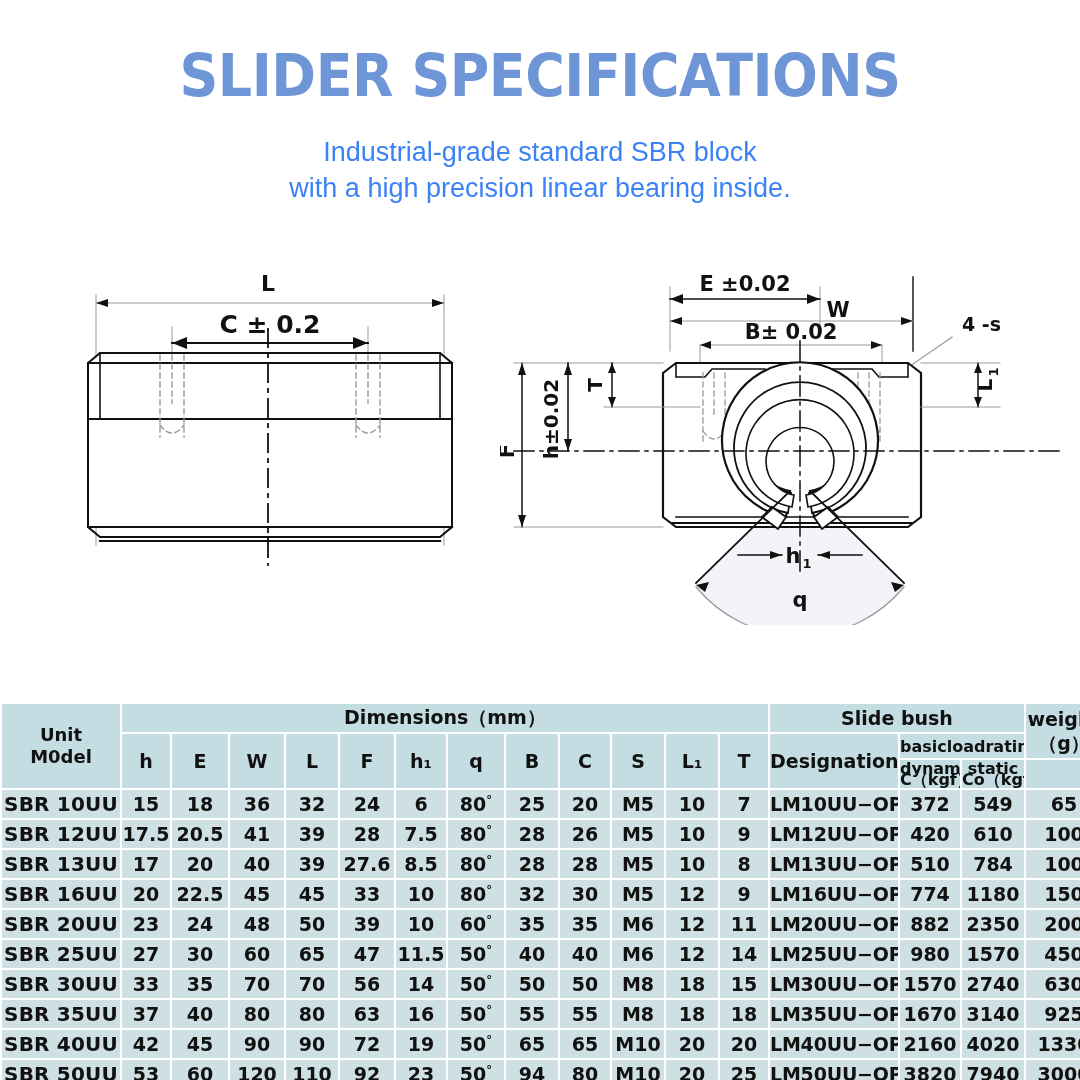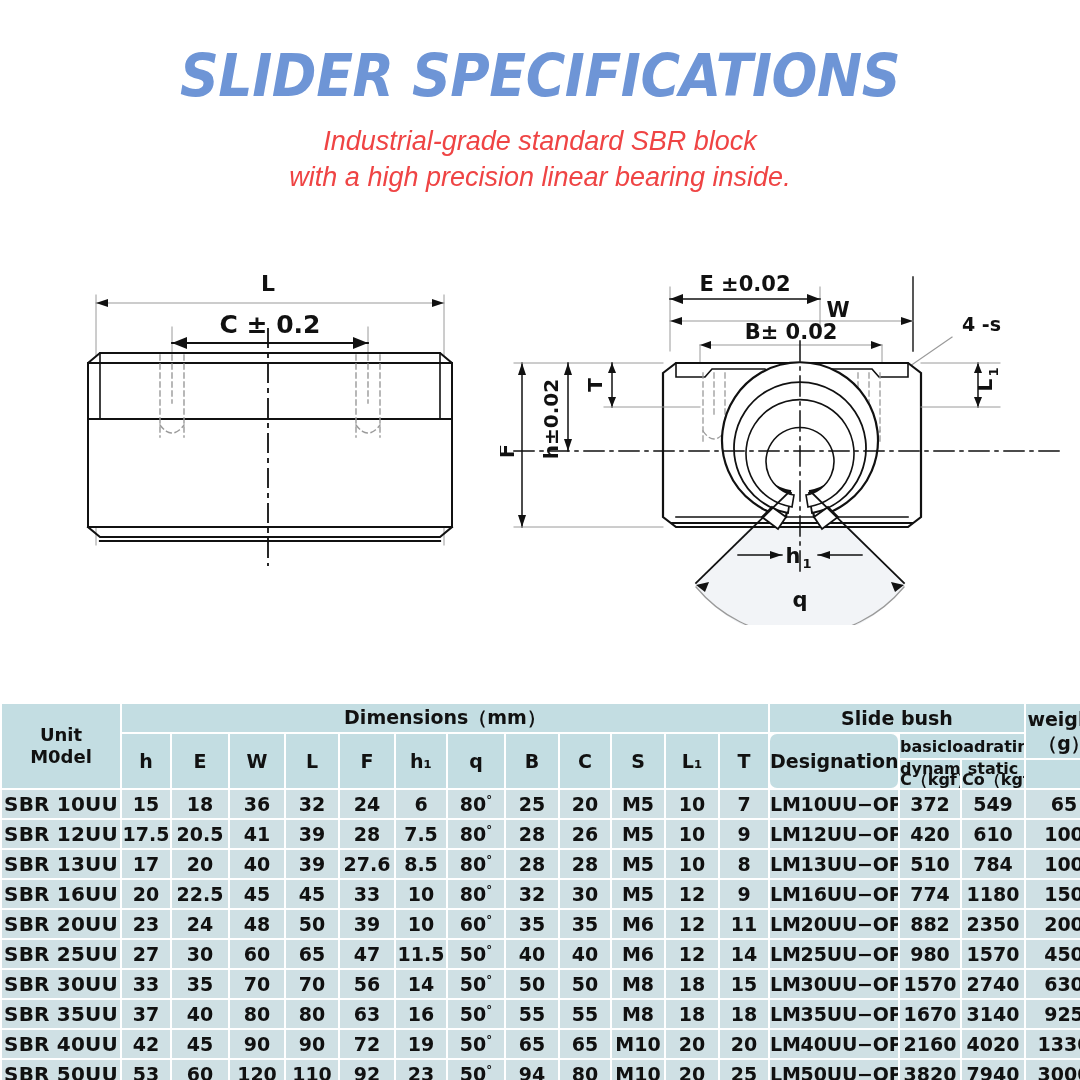--- a/index.html
+++ b/index.html
@@ -16,39 +16,38 @@
     overflow: hidden;
   }
 
   
   #header {
     position: absolute;
     top: 0; left: 0;
     width: 1080px;
     height: 210px;
     text-align: center;
-    font-style: italic;
   }
   #page-title {
     margin: 0;
     padding-top: 46px;
     font-size: 58px;
     line-height: 60px;
     font-weight: bold;
     letter-spacing: -0.5px;
     color: #6e95d6;
     font-family: "DejaVu Sans", sans-serif;
     transform: scaleX(0.93);
   }
   #subtitle {
-    margin: 1px;
+    margin: 12px;
     padding-top: 16px;
     font-size: 27px;
     line-height: 36px;
-    color: #ef4444;
+    color: #3b82f6;
     font-family: "Liberation Sans", sans-serif;
   }
   #subtitle .line { display: block; }
 
   
   #drawings {
     position: absolute;
     top: 255px; left: 0;
     width: 1080px;
     height: 370px;
@@ -88,21 +87,21 @@
     padding: 0;
     border: 0;
     overflow: hidden;
     white-space: nowrap;
   }
   table#spec-table td { background: #cfe0e4; }
 
   th.h-unit      { width: 118px; font-size: 18px; line-height: 22px; height: 80px; }
   th.h-group     { font-size: 19px; height: 28px; }
   th.h-col       { font-size: 19px; height: 52px; }
-  th.h-desig     { font-size: 19px; border-radius: 7px; }
+  th.h-desig     { font-size: 19px; }
   th.h-weight    { width: 76px; font-size: 19px; line-height: 24px; }
   th.h-blr       { font-size: 16px; height: 24px; }
   th.h-blr-sub   { font-size: 16px; line-height: 11px; height: 28px; font-weight: bold; }
 
   td.c-model     { font-size: 20px; letter-spacing: 0.2px; }
   td.c-val       { font-size: 19px; }
   td.c-desig     { font-size: 19px; letter-spacing: -0.2px; }
   tr.data-row td { height: 28px; }
 
   .sup { font-size: 0.62em; vertical-align: super; }

